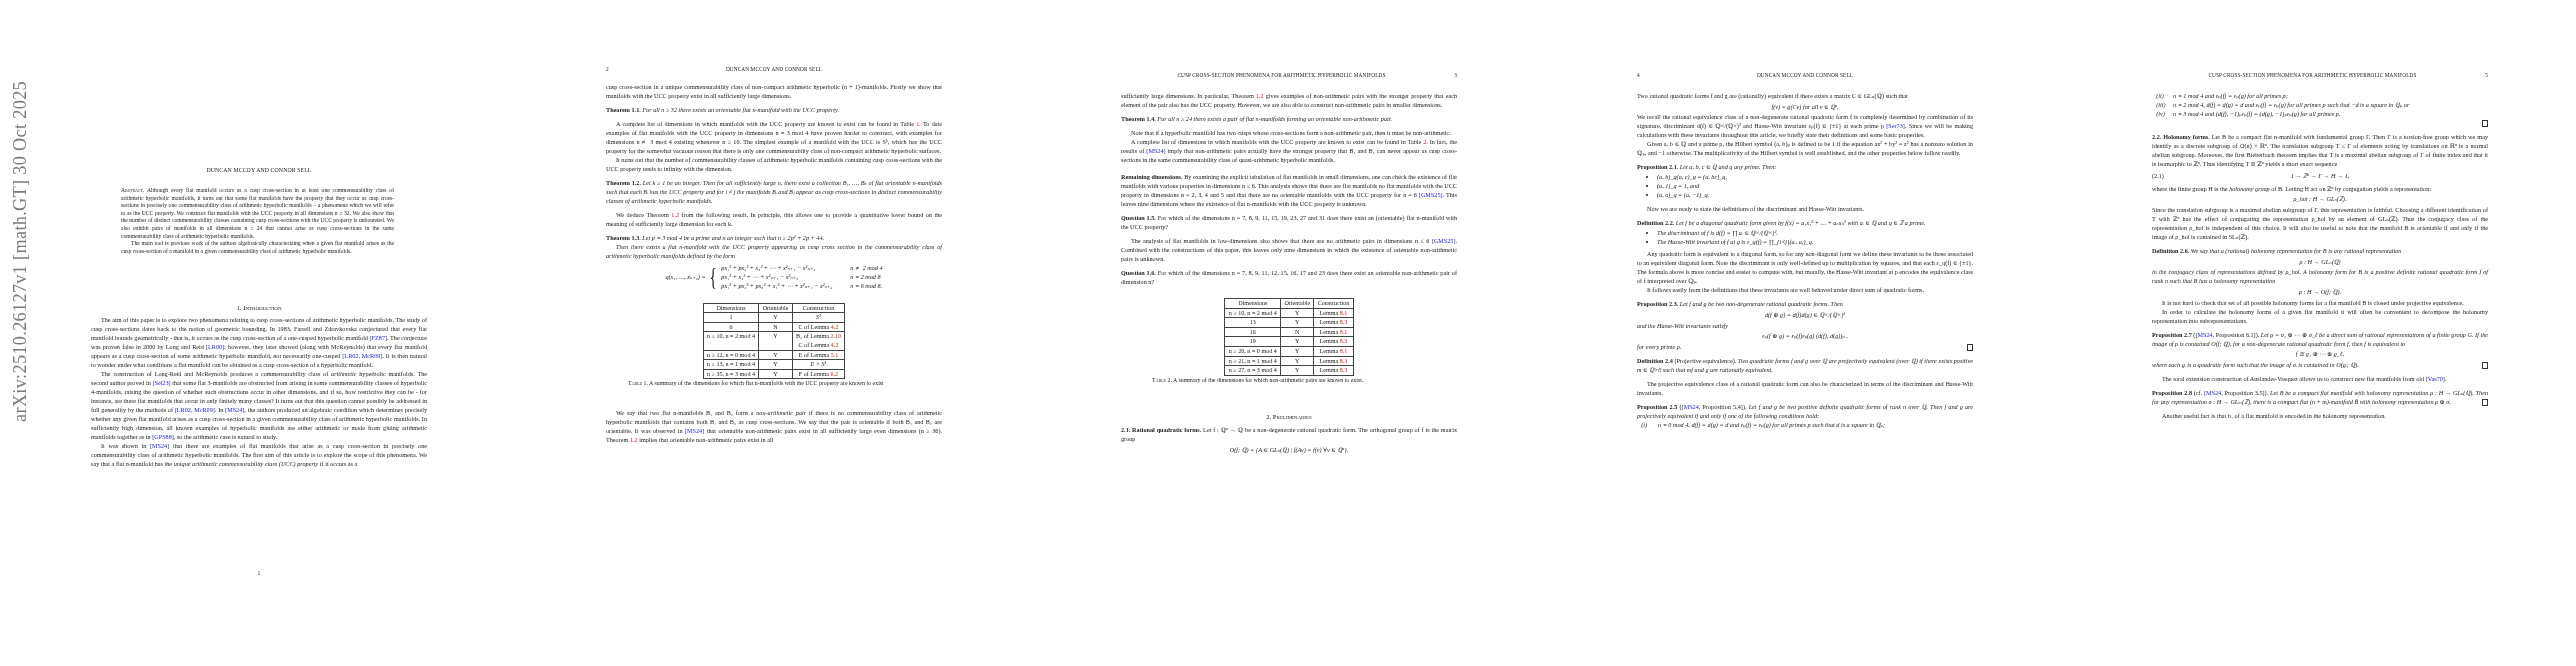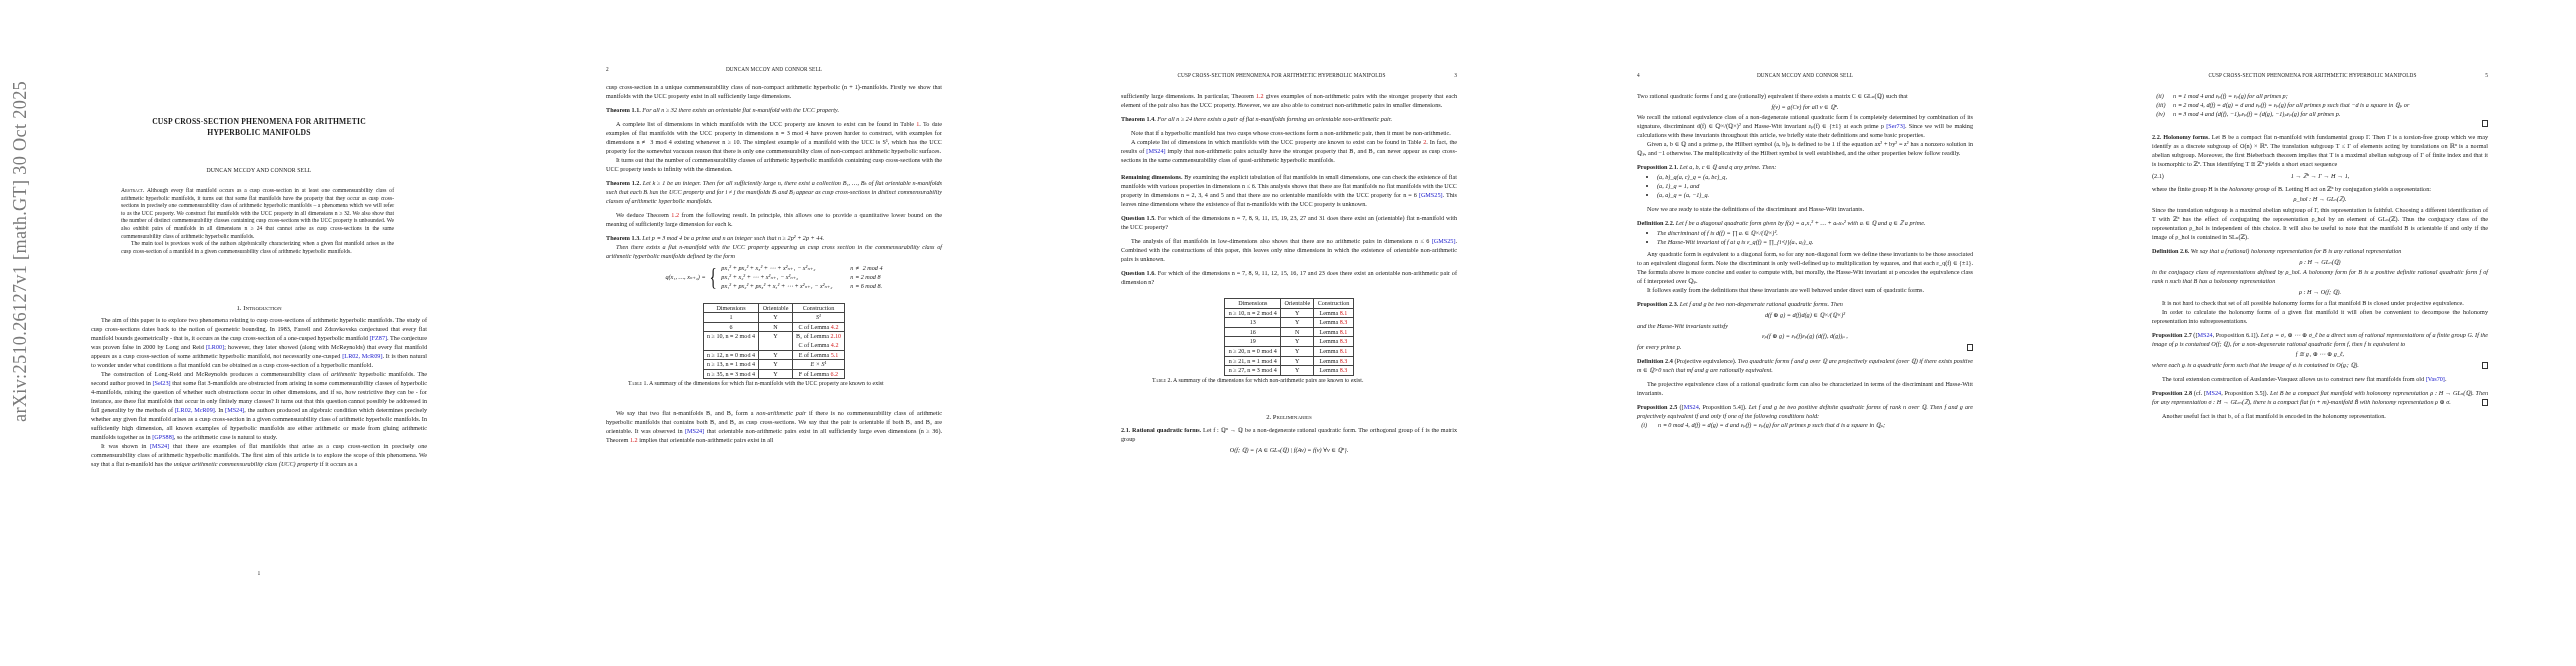--- a/index.html
+++ b/index.html
@@ -44,24 +44,20 @@
   .eqrow .eqn { width:33px; }
   .eqrow .eqb { flex:1; text-align:center; margin-right:33px; font-style:italic; }
 </style>
 </head>
 <body>
 
 <div class="page" style="left:0px;">
   <div class="stamp">
       <span>arXiv:2510.26127v1  [math.GT]  30 Oct 2025</span>
     </div>
-  <div class="title">
-    <div>CUSP CROSS-SECTION PHENOMENA FOR ARITHMETIC</div>
-    <div>HYPERBOLIC MANIFOLDS</div>
-  </div>
   <div class="authors">DUNCAN MCCOY AND CONNOR SELL</div>
   <div class="abstract">
     <p><span class="sc">Abstract.</span> <span>Although every flat manifold occurs as a cusp cross-section in at least one commensurability class of arithmetic hyperbolic manifolds, it turns out that some flat manifolds have the property that they occur as cusp cross-sections in precisely one commensurability class of arithmetic hyperbolic manifolds – a phenomena which we will refer to as the UCC property. We construct flat manifolds with the UCC property in all dimensions n ≥ 32. We also show that the number of distinct commensurability classes containing cusp cross-sections with the UCC property is unbounded. We also exhibit pairs of manifolds in all dimensions n ≥ 24 that cannot arise as cusp cross-sections in the same commensurability class of arithmetic hyperbolic manifolds.</span></p>
     <p class="indent">The main tool is previous work of the authors algebraically characterizing when a given flat manifold arises as the cusp cross-section of a manifold in a given commensurability class of arithmetic hyperbolic manifolds.</p>
   </div>
   <div class="col" style="top:303px;">
     <p class="sec">1. Introduction</p>
     <div style="height:2.8px"></div>
     <p class="indent"><span>The aim of this paper is to explore two phenomena relating to cusp cross-sections of arithmetic hyperbolic manifolds. The study of cusp cross-sections dates back to the notion of geometric bounding. In 1983, Farrell and Zdravkovska conjectured that every flat manifold bounds geometrically - that is, it occurs as the cusp cross-section of a one-cusped hyperbolic manifold </span><a class="cite">[FZ87]</a><span>. The conjecture was proven false in 2000 by Long and Reid </span><a class="cite">[LR00]</a><span>; however, they later showed (along with McReynolds) that every flat manifold appears as a cusp cross-section of some arithmetic hyperbolic manifold, not necessarily one-cusped </span><a class="cite">[LR02, McR09]</a><span>. It is then natural to wonder under what conditions a flat manifold can be obtained as a cusp cross-section of a hyperbolic manifold.</span></p>
     <p class="indent"><span>The construction of Long-Reid and McReynolds produces a commensurability class of </span><span class="it">arithmetic</span><span> hyperbolic manifolds. The second author proved in </span><a class="cite">[Sel23]</a><span> that some flat 3-manifolds are obstructed from arising in some commensurability classes of hyperbolic 4-manifolds, raising the question of whether such obstructions occur in other dimensions, and if so, how restrictive they can be - for instance, are there flat manifolds that occur in only finitely many classes? It turns out that this question cannot possibly be addressed in full generality by the methods of </span><a class="cite">[LR02, McR09]</a><span>. In </span><a class="cite">[MS24]</a><span>, the authors produced an algebraic condition which determines precisely whether any given flat manifold arises as a cusp cross-section in a given commensurability class of arithmetic hyperbolic manifolds. In sufficiently high dimension, all known examples of hyperbolic manifolds are either arithmetic or made from gluing arithmetic manifolds together as in </span><a class="cite">[GPS88]</a><span>, so the arithmetic case is natural to study.</span></p>

